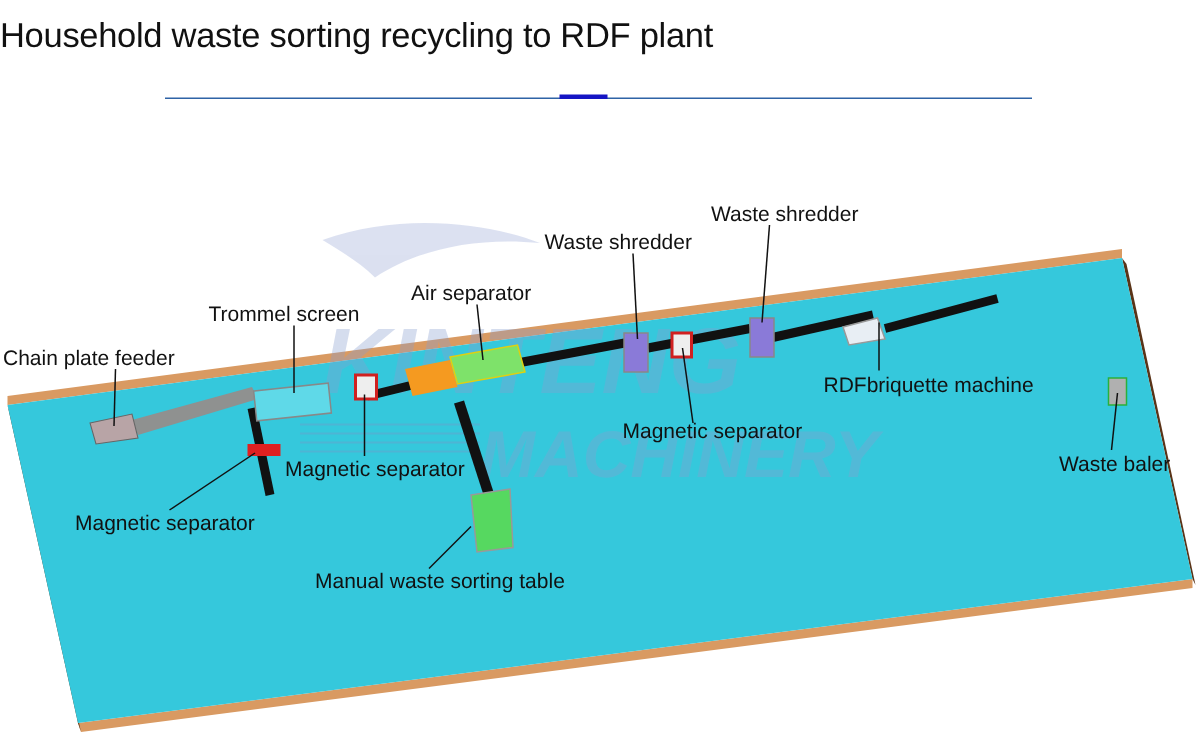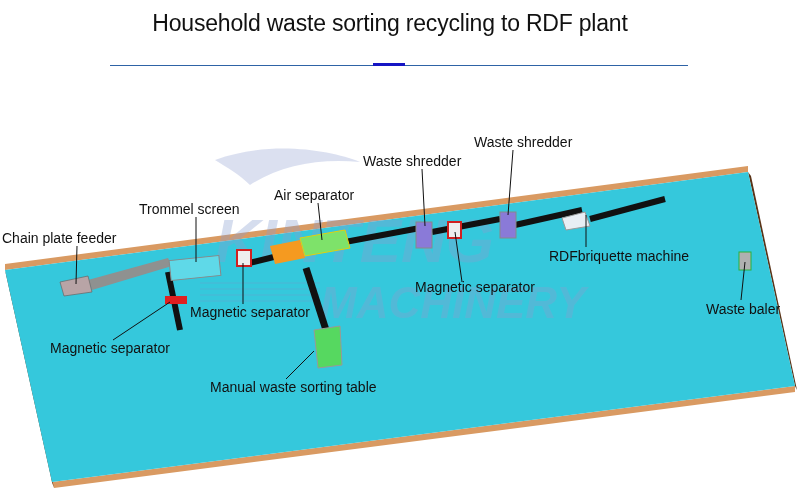--- a/index.html
+++ b/index.html
@@ -1,17 +1,17 @@
 <!DOCTYPE html>
 <html><head>
   <meta charset="utf-8">
   <style>
     html, body { margin: 0; padding: 0; background: #ffffff; }
     body { width: 800px; height: 488px; position: relative; overflow: hidden; font-family: "Liberation Sans", sans-serif; }
-    .title { position: absolute; left: 0; top: 10px; width: 780px; text-align: center; font-size: 23px; color: #111; letter-spacing: -0.2px; }
+    .title { position: absolute; left: 0; top: 10px; width: 780px; text-align: left; font-size: 23px; color: #111; letter-spacing: -0.2px; }
     .rule { position: absolute; left: 110px; top: 65px; width: 578px; height: 1px; background: #2e63a6; }
     .rule-accent { position: absolute; left: 373px; top: 63px; width: 32px; height: 3px; background: #1515c4; }
     svg.scene { position: absolute; left: 0; top: 0; }
     .lbl { font-family: "Liberation Sans", sans-serif; font-size: 14px; fill: #111; }
     .wm { font-family: "Liberation Sans", sans-serif; font-weight: bold; font-style: italic; fill: #8a9fcf; }
   </style>
 </head>
 <body>
 
 <div class="title">Household waste sorting recycling to RDF plant</div>

